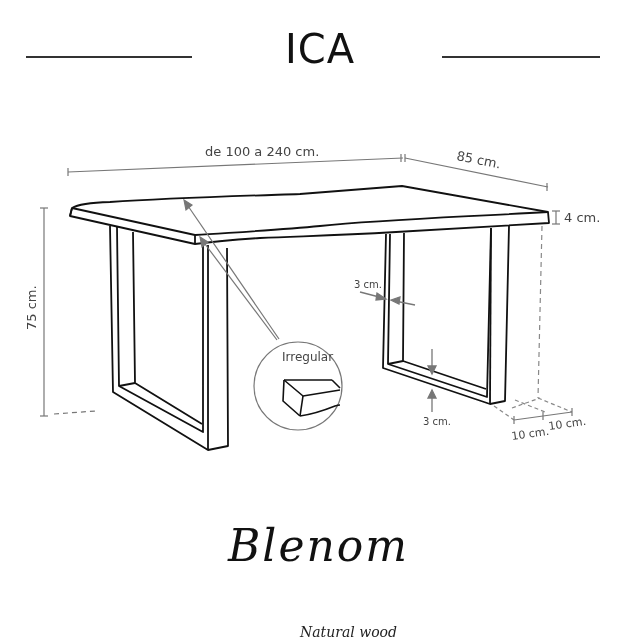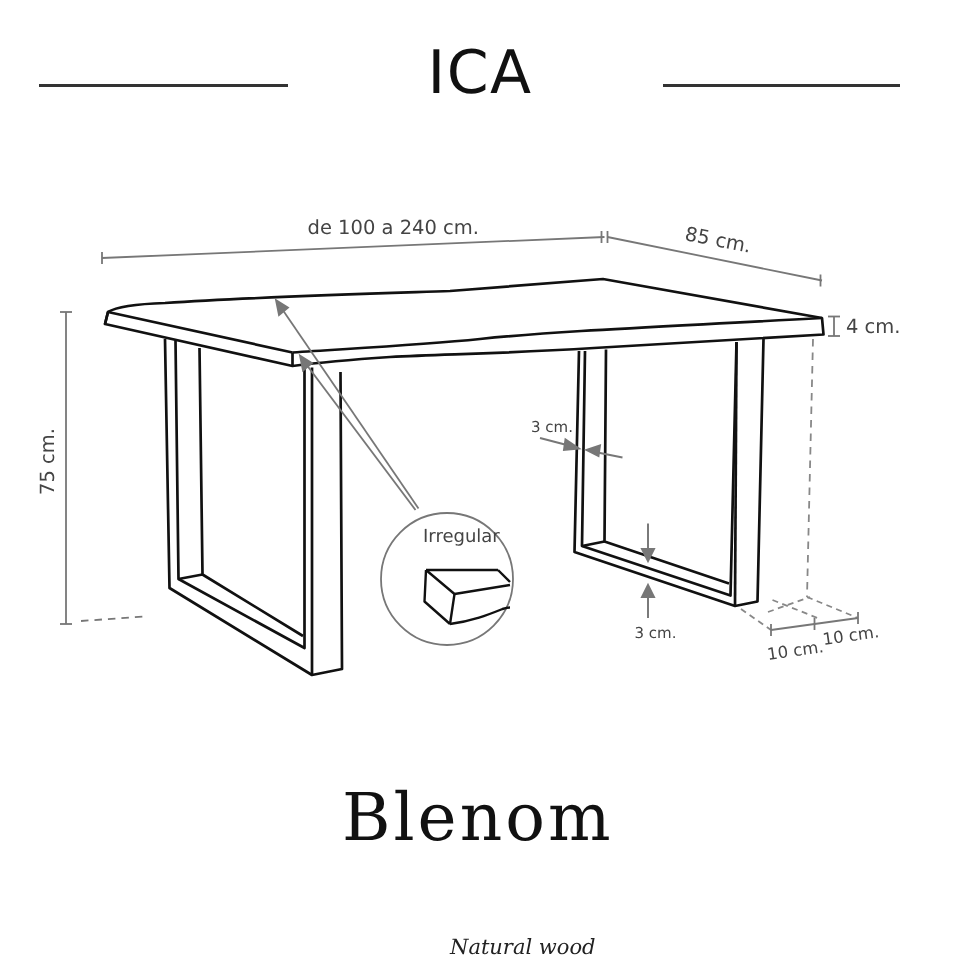--- a/index.html
+++ b/index.html
@@ -2,21 +2,21 @@
 <html><head>
 <meta charset="utf-8">
 <style>
   html, body { margin: 0; padding: 0; background: #ffffff; }
   body { width: 640px; height: 640px; position: relative; overflow: hidden; font-family: "DejaVu Sans", sans-serif; }
   .title { position: absolute; top: 26px; left: 0; width: 640px; text-align: center; font-family: "DejaVu Sans", sans-serif; font-size: 40px; color: #111; letter-spacing: 1px; }
   .rule { position: absolute; top: 56px; height: 2px; background: #333; }
   svg.drawing { position: absolute; left: 0; top: 0; }
   .lbl { font-family: "DejaVu Sans", sans-serif; fill: #444; }
   .brand { position: absolute; left: 0; top: 520px; width: 640px; text-align: center; }
-  .brand-name { font-family: "DejaVu Serif", serif; font-size: 44px; color: #111; letter-spacing: 2px; position: absolute; left: 228px; top: 0; }
+  .brand-name { font-family: "DejaVu Serif", serif; font-style: italic; font-size: 44px; color: #111; letter-spacing: 2px; position: absolute; left: 228px; top: 0; }
   .brand-tag { font-family: "DejaVu Serif", serif; font-style: italic; font-size: 14px; color: #222; position: absolute; left: 300px; top: 56px; margin-top: 48px; }
 </style>
 </head>
 <body>
 
 <div class="rule" style="left:26px;width:166px;"></div>
 <div class="title">ICA</div>
 <div class="rule" style="left:442px;width:158px;"></div>
 
 <svg class="drawing" width="640" height="640" viewBox="0 0 640 640">

